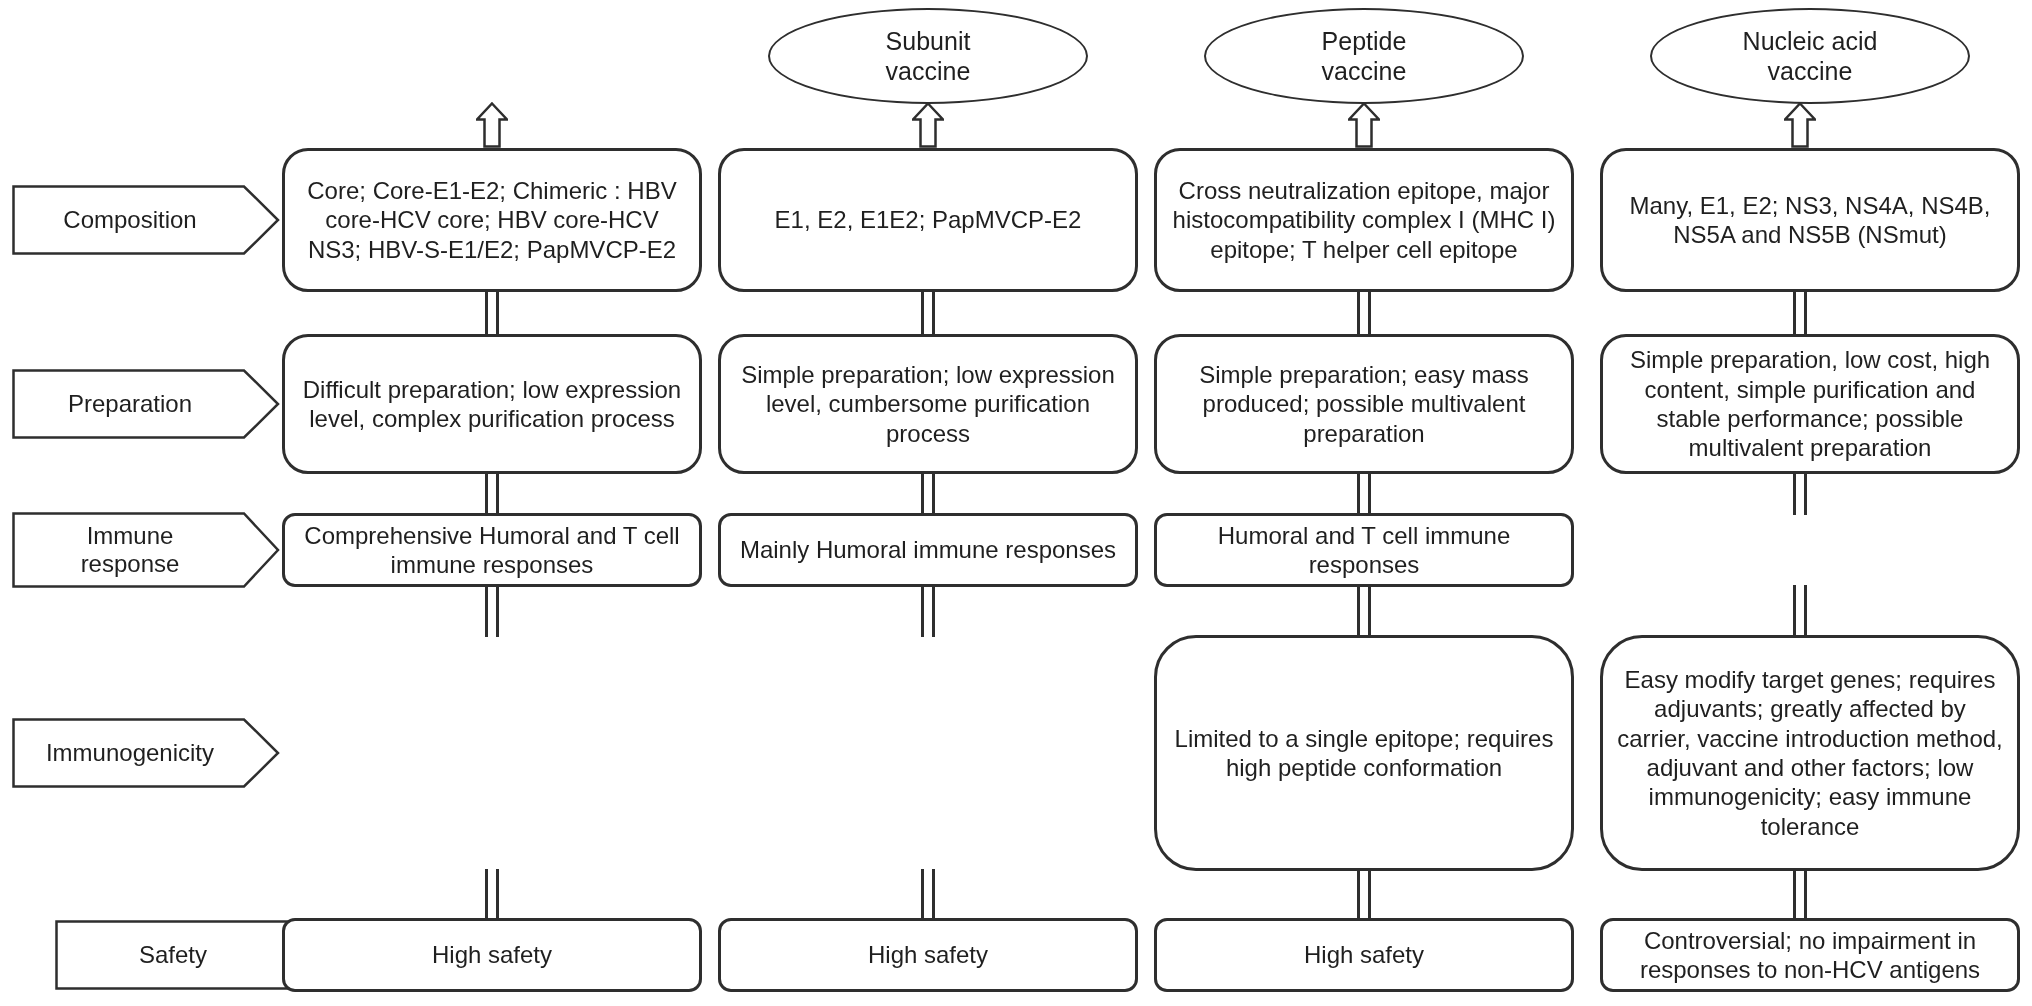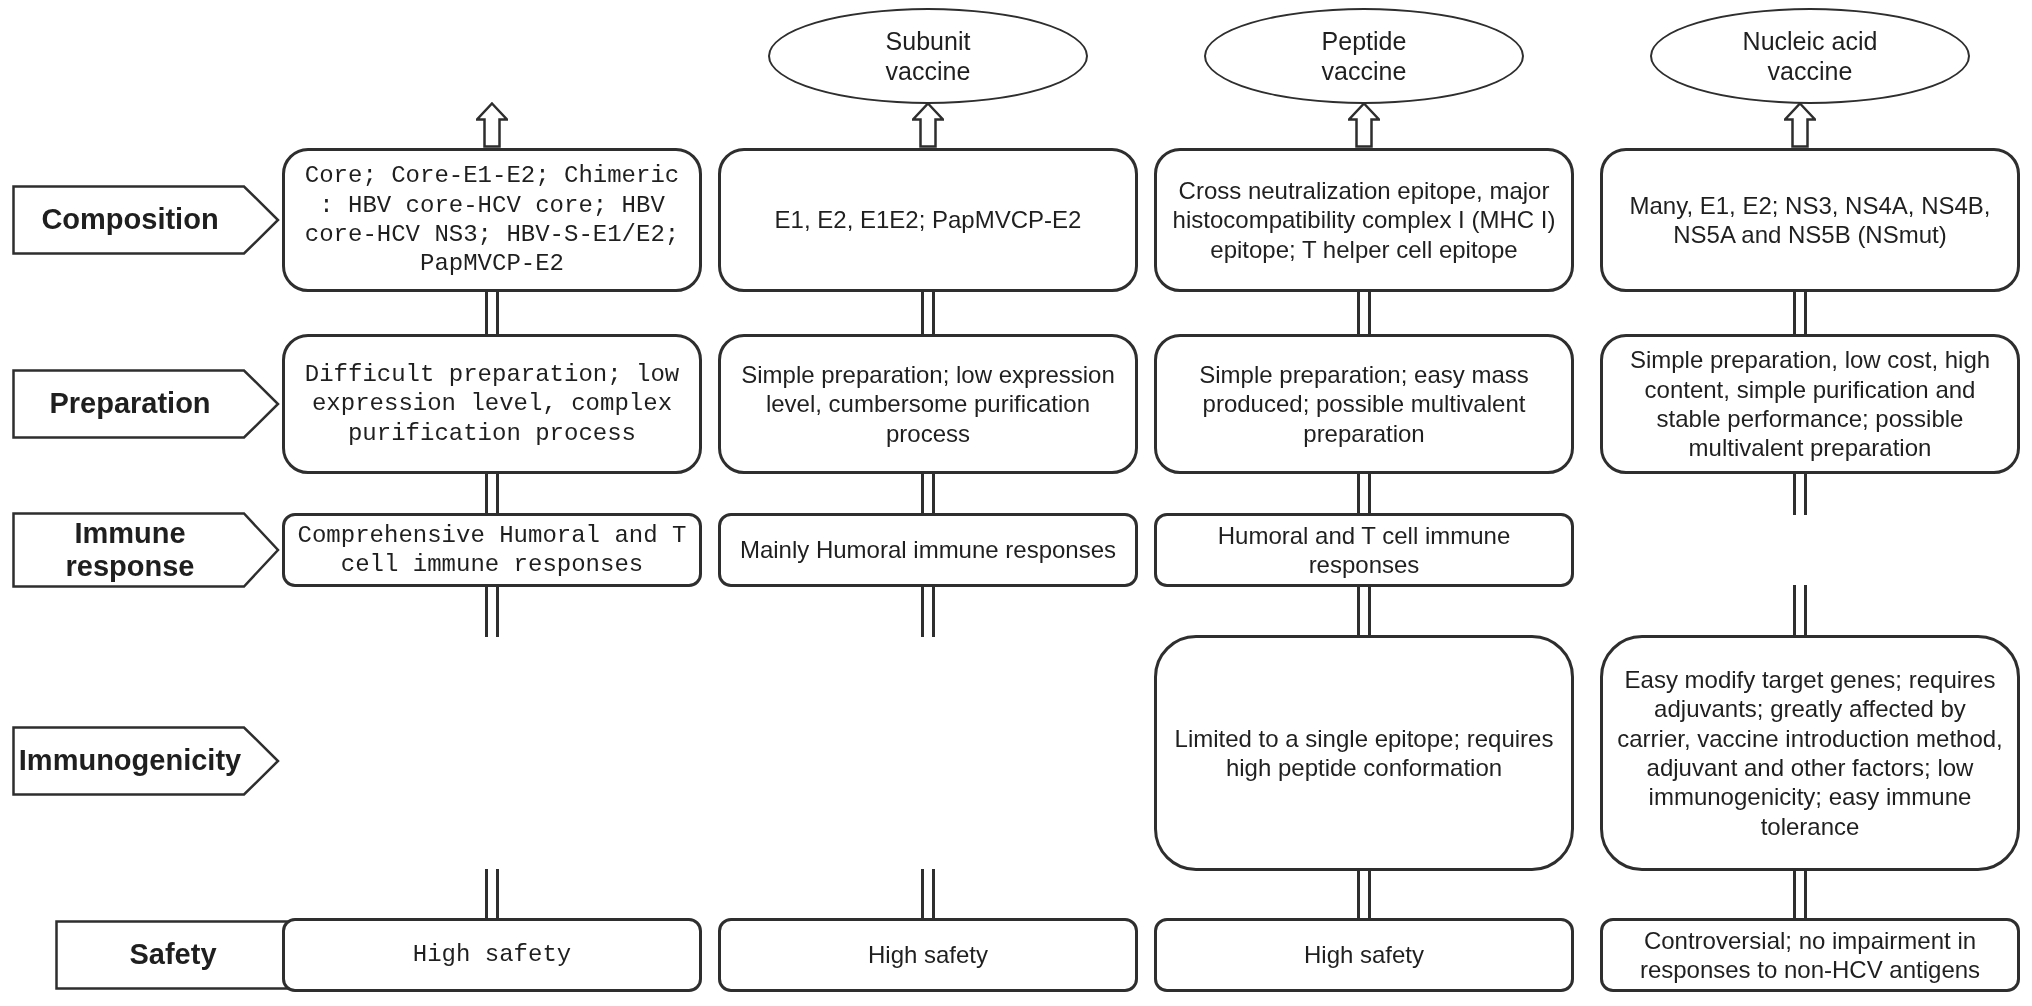--- a/index.html
+++ b/index.html
@@ -17,21 +17,21 @@
     position:absolute;
     width:420px;
     box-sizing:border-box;
     background:#ffffff;
     border:3px solid #2e2e2e;
     display:flex; align-items:center; justify-content:center;
     text-align:center;
     font-size:24px; line-height:1.22;
     padding:6px 12px;
   }
-  .x1 { left:282px;font-family:Liberation Mono, monospace; }  .x2 { left:718px; }  .x3 { left:1154px; }  .x4 { left:1600px; }
+  .x1 { left:282px; }  .x2 { left:718px; }  .x3 { left:1154px; }  .x4 { left:1600px; }
 
   .r-comp   { top:148px; height:144px; border-radius:26px; }
   .r-prep   { top:334px; height:140px; border-radius:26px; }
   .r-imm    { top:513px; height:74px;  border-radius:13px; }
   .r-immuno { top:635px; height:236px; border-radius:42px; }
   .r-safe   { top:918px; height:74px;  border-radius:13px; }
 
   
   .ellipse {
     position:absolute; top:8px;
@@ -67,28 +67,27 @@
   .cr4 { top:869px; height:51px; }
 
   
   .rlabel { position:absolute; left:12px; width:268px; }
   .rlabel svg { position:absolute; left:0; top:0; }
   .rlabel svg polygon { fill:#ffffff; stroke:#2e2e2e; stroke-width:2.5; }
   .rlabel-text {
     position:absolute; left:0; width:236px; top:50%;
     transform:translateY(-50%);
     text-align:center;
-    font-size:29px; line-height:1.15;
+    font-size:24px; line-height:1.15;
     white-space:pre-line;
-    font-weight:bold;
   }
   .lr-comp   { top:185px; height:70px; }
   .lr-prep   { top:369px; height:70px; }
   .lr-imm    { top:512px; height:76px;padding-left:12px; }
-  .lr-immuno { top:718px; height:70px;margin-top:8px; }
+  .lr-immuno { top:718px; height:70px; }
   .lr-safe   { top:920px; height:70px;margin-left:43px; }
 </style>
 </head>
 <body>
 
 <div class="canvas">
 
   <div class="rlabel lr-comp">
     <svg width="268" height="70" viewBox="0 0 268 70">
         <polygon points="1.5,1.5 232,1.5 266,35 232,68.5 1.5,68.5"></polygon>

